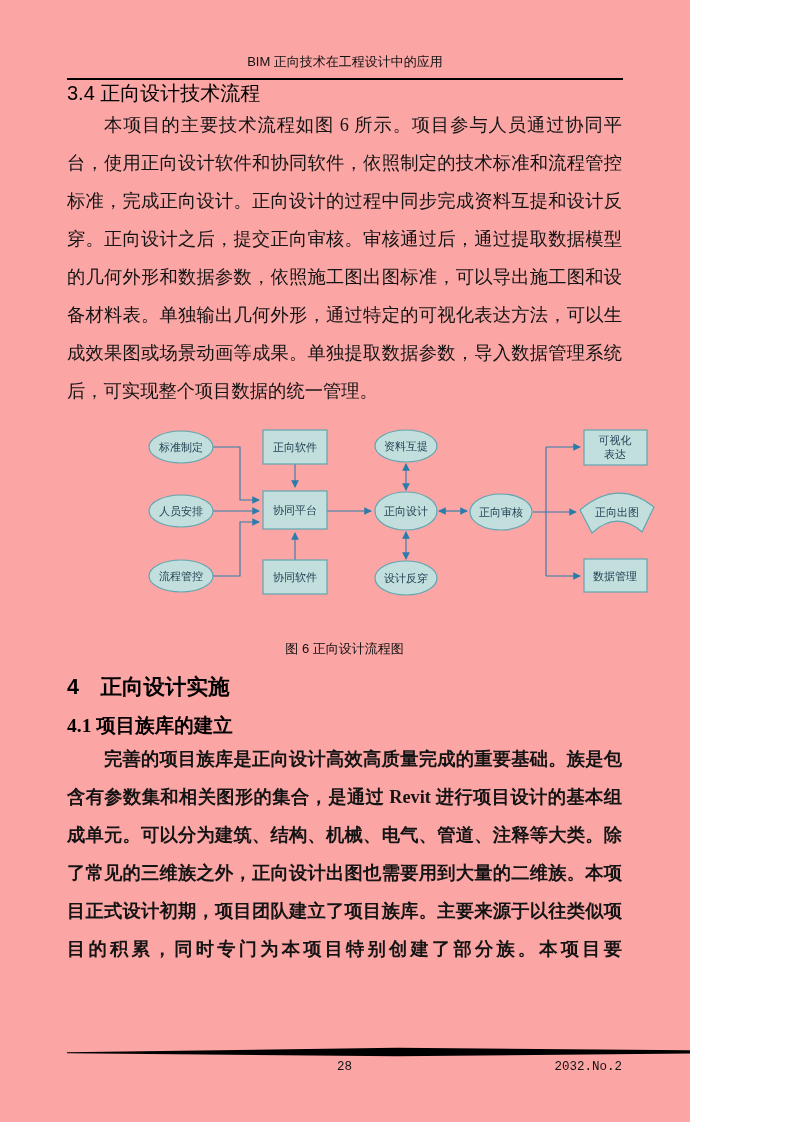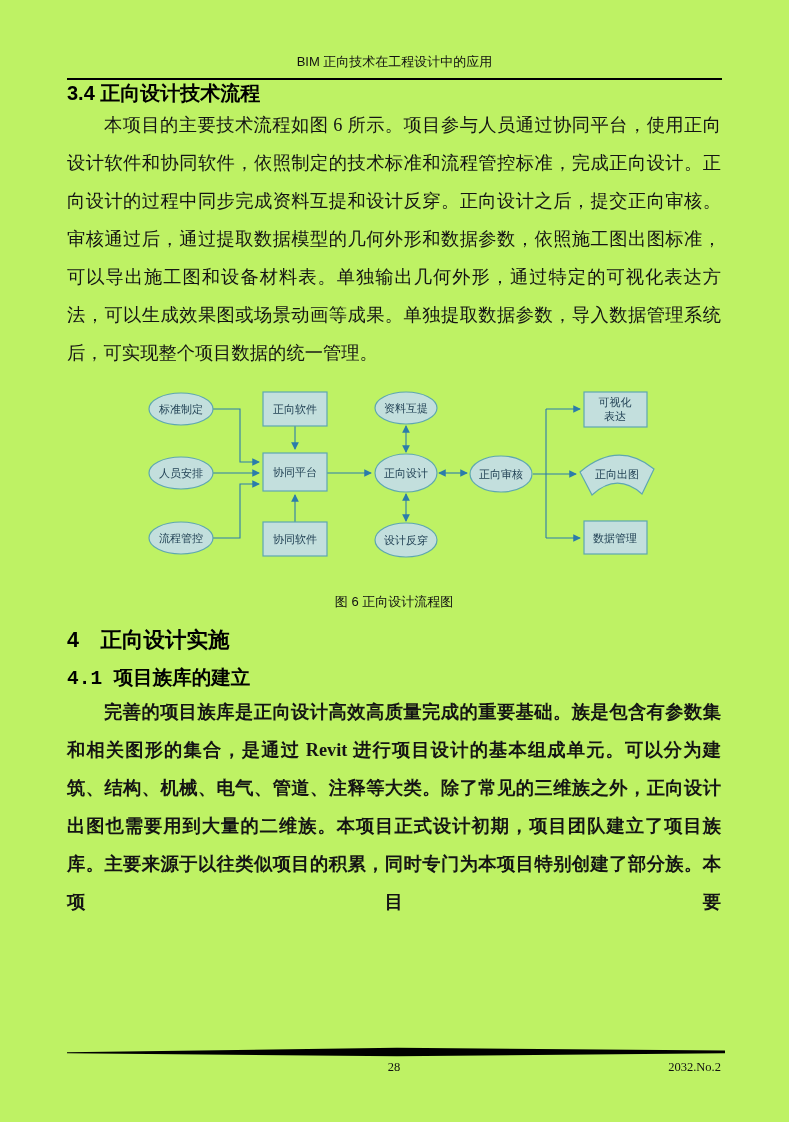--- a/index.html
+++ b/index.html
@@ -1,19 +1,19 @@
 <!DOCTYPE html>
 <html><head>
 <meta charset="utf-8">
 <style>
   html,body{margin:0;padding:0;background:#ffffff;}
   .page{
     position:relative;
-    width:789px;height:1122px;
-    background:#bef264;
+    width:690px;height:1122px;
+    background:#fca5a5;
     font-family:"Liberation Serif","DejaVu Serif",serif;
     color:#1a1a1a;
     overflow:hidden;
   }
   .content{padding:0 68px 0 67px;}
   .running-title{
     padding-top:52px;
     text-align:center;
     font-family:"Liberation Sans","DejaVu Sans",sans-serif;
     font-size:13px;line-height:20px;color:#111;
@@ -29,64 +29,64 @@
     line-height:38px;
     text-align:justify;
     text-indent:37px;
     color:#141414;
   }
   p.first{margin-top:3px;}
   p.force-last{text-align-last:justify;font-weight:bold;}
   h2.h-sub{
     margin:0;padding:0;
     font-family:"Liberation Sans","DejaVu Sans",sans-serif;
-    font-size:20px;font-weight:bold;line-height:26px;color:#000;
+    font-size:20px;font-weight:normal;line-height:26px;color:#000;
   }
   h1.h-main{
     margin:14px 0 7px 0;padding:0;
     font-family:"Liberation Sans","DejaVu Sans",sans-serif;
     font-size:21.5px;font-weight:bold;line-height:30px;color:#000;
   }
   h2.h-sub2{
     margin:10px 0 0 0;padding:0;
-    font-family:Liberation Mono, monospace;
+    font-family:Liberation Serif, serif;
     font-size:19.5px;font-weight:bold;line-height:28px;color:#000;
   }
   .sec34{margin-top:0;}
   .p3{margin-top:2px;}
   .p4{margin-top:8px;}
   .figure-wrap{
     position:relative;
     margin-top:6px;
     height:205px;
   }
   .figure-svg{
     position:absolute;
     left:73px;top:0;
   }
   .fig-caption{
-    margin-top:10px;
+    margin-top:19px;
     text-align:center;
     font-family:"Liberation Sans","DejaVu Sans",sans-serif;
     font-size:13px;line-height:18px;color:#111;
   }
   .node-shape{fill:#c3dfdd;stroke:#5ea7b1;stroke-width:1.2;}
   .edge{stroke:#2b7cab;stroke-width:1.1;fill:none;}
   .node-label{
     font-family:"Liberation Sans","DejaVu Sans",sans-serif;
     font-size:11px;fill:#1c3c50;text-anchor:middle;
   }
   .footer{
     position:absolute;left:67px;right:68px;top:1047px;
   }
   .footer-rule-svg{display:block;}
   .footer-row{
     position:relative;
     margin-top:3px;height:18px;
-    font-family:Liberation Serif, serif;
+    font-family:Liberation Mono, monospace;
     font-size:12.5px;color:#111;
   }
   .footer-page{
     position:absolute;left:0;right:0;text-align:center;
   }
   .footer-issue{
     position:absolute;right:0;
   }
 </style>
 </head>

